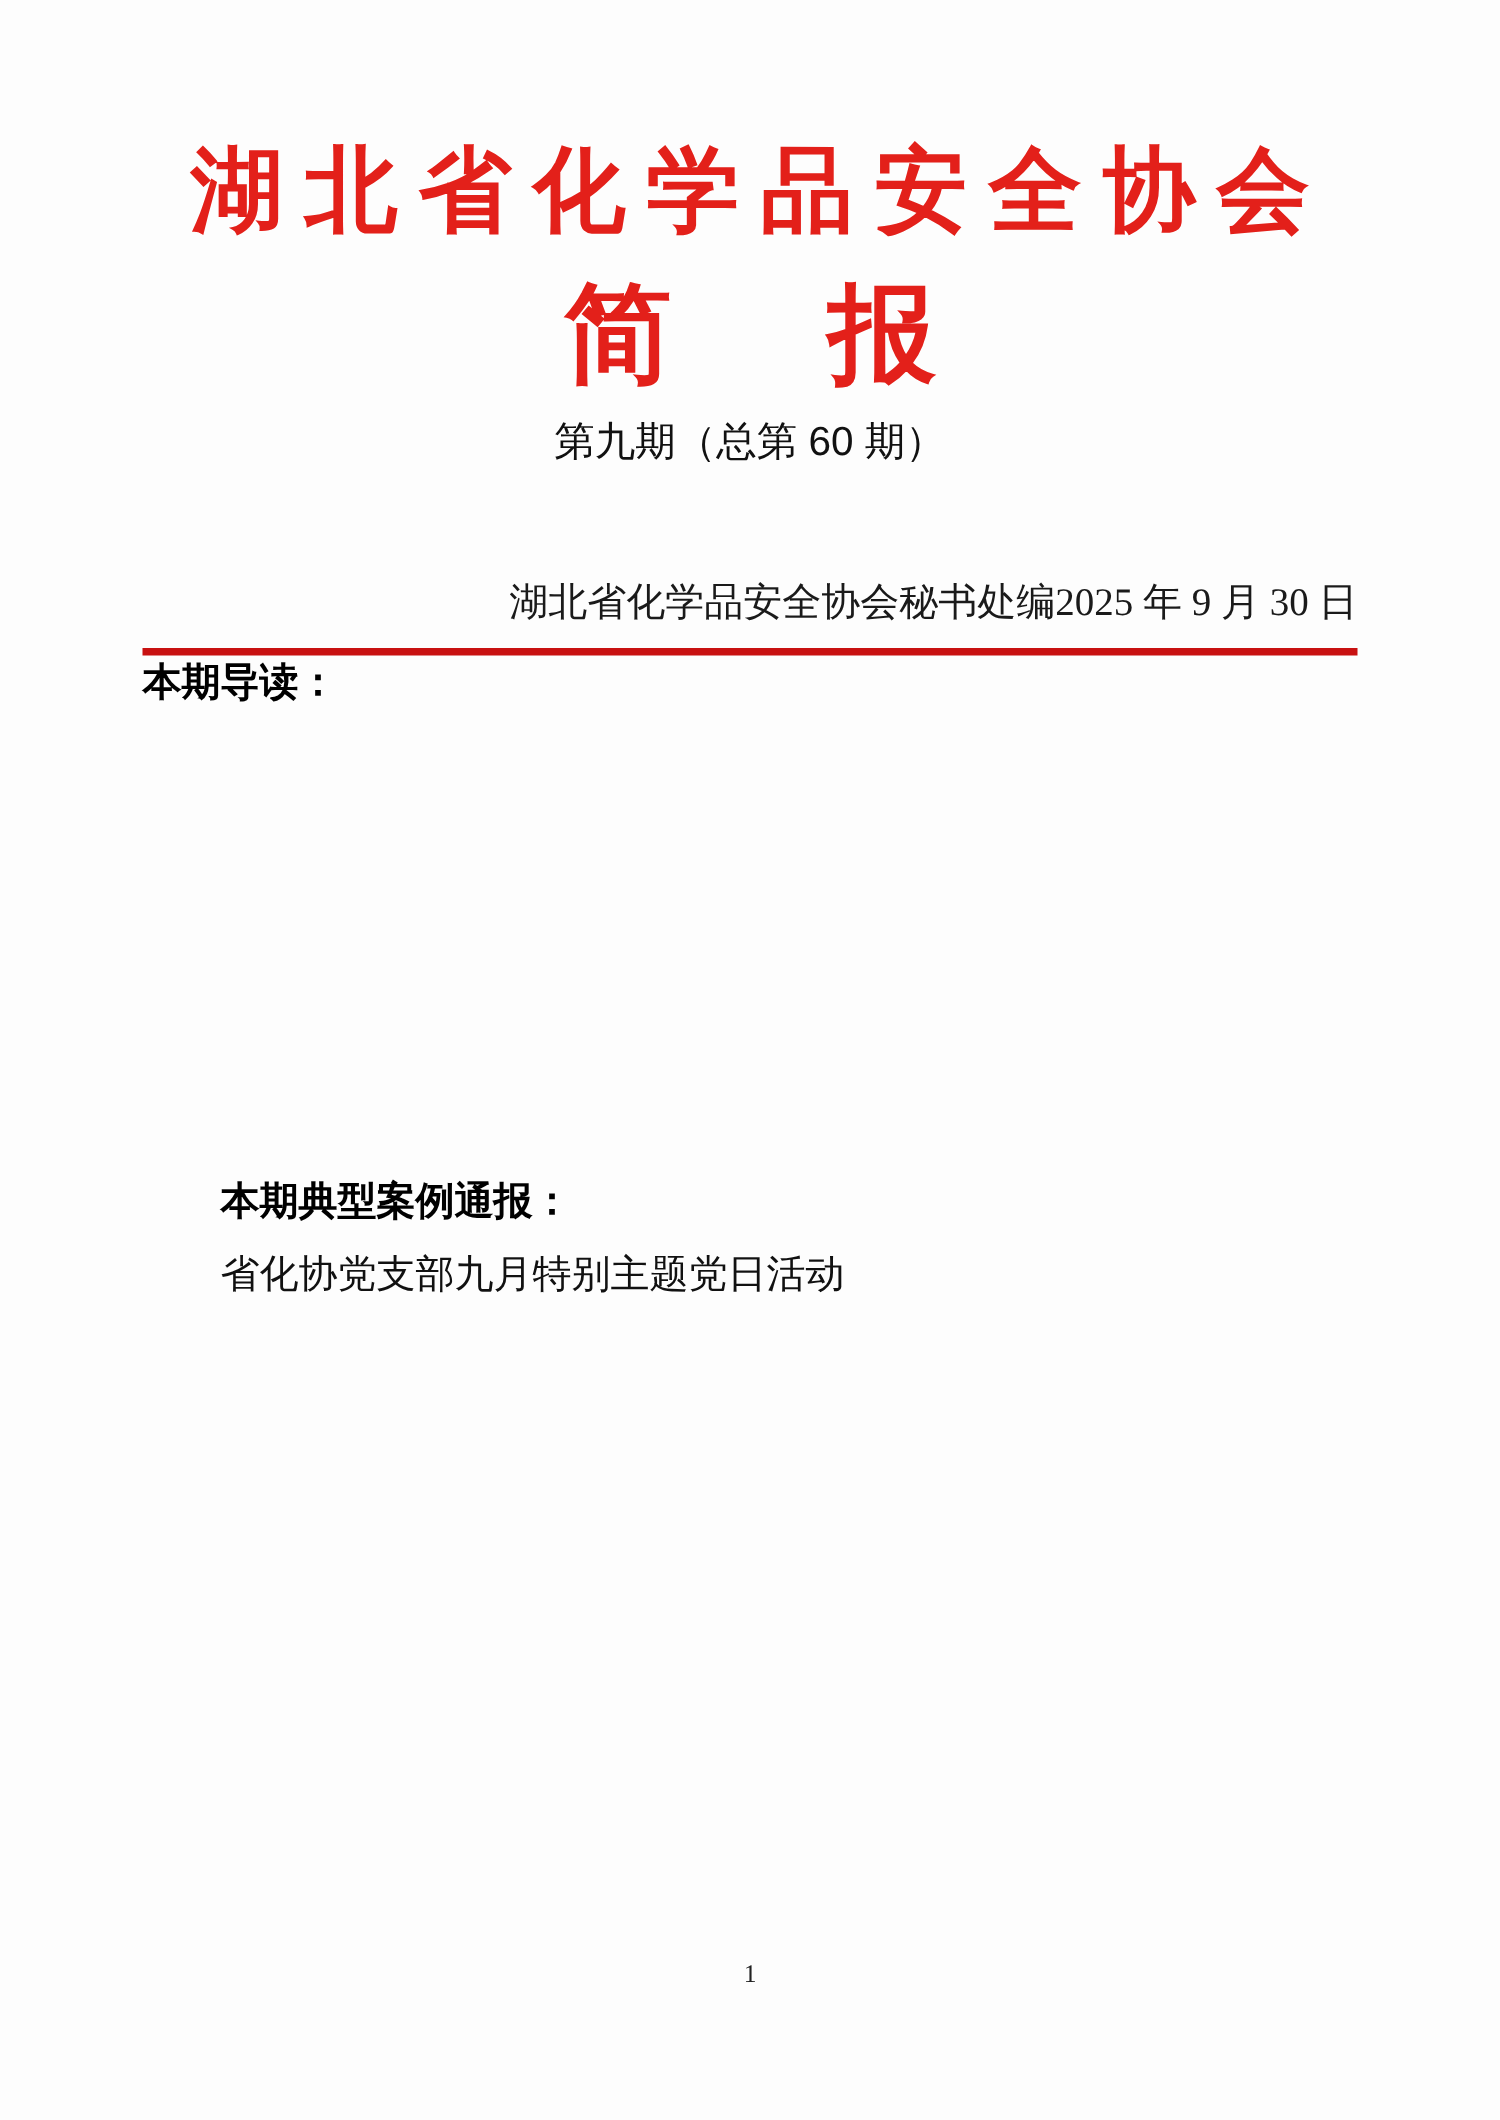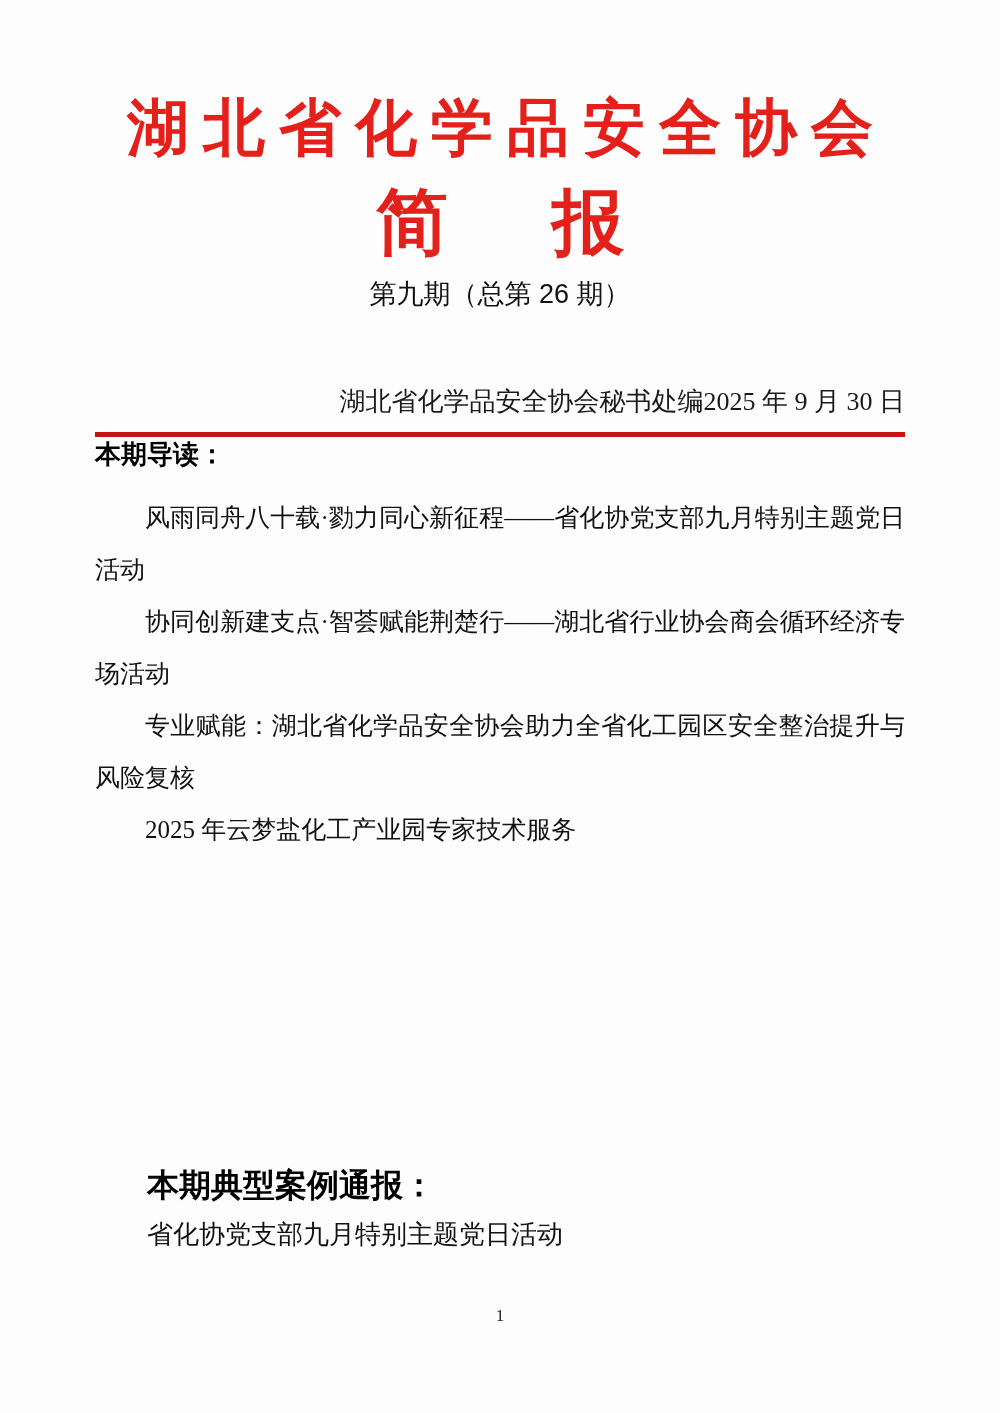--- a/index.html
+++ b/index.html
@@ -90,21 +90,21 @@
     text-align:justify;
     text-indent:2em;
     color:#111;
   }
   
   .case-heading{
     margin-top:304px;
     padding-left:52px;
     font-family:"Liberation Sans","DejaVu Sans",sans-serif;
     font-weight:bold;
-    font-size:32px;
+    font-size:26px;
     line-height:50px;
     color:#000;
   }
   .case-item{
     padding-left:52px;
     font-size:26px;
     line-height:50px;
     color:#111;
   }
   
@@ -122,37 +122,31 @@
 </head>
 <body>
 
 <div class="page">
   <div class="inner">
 
     <h1 class="org-title">湖北省化学品安全协会</h1>
 
     <h2 class="bulletin-title">简　报</h2>
 
-    <div class="issue-line">第九期（总第 26 期）</div>
+    <div class="issue-line">第九期（总第 60 期）</div>
 
     <div class="meta-row">
       <span>湖北省化学品安全协会秘书处编</span>
       <span>2025 年 9 月 30 日</span>
     </div>
 
     <hr class="rule">
 
     <div class="guide-heading">本期导读：</div>
 
-    <div class="guide-list">
-      <p>风雨同舟八十载·勠力同心新征程——省化协党支部九月特别主题党日活动</p>
-      <p>协同创新建支点·智荟赋能荆楚行——湖北省行业协会商会循环经济专场活动</p>
-      <p>专业赋能：湖北省化学品安全协会助力全省化工园区安全整治提升与风险复核</p>
-      <p>2025 年云梦盐化工产业园专家技术服务</p>
-    </div>
 
     <div class="case-heading">本期典型案例通报：</div>
 
     <div class="case-item">省化协党支部九月特别主题党日活动</div>
 
   </div>
 
   <div class="page-number">1</div>
 </div>
 

